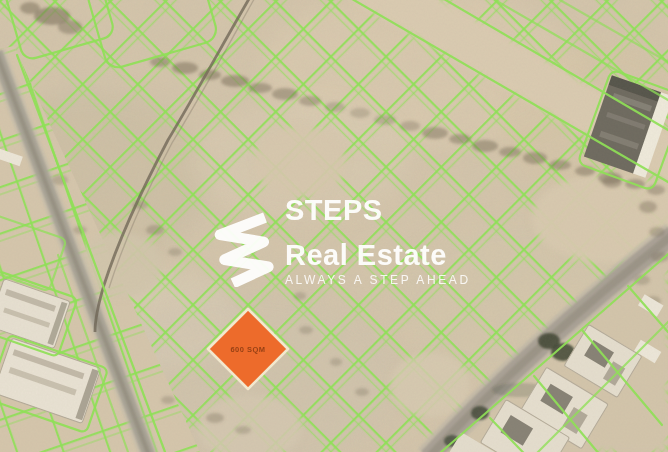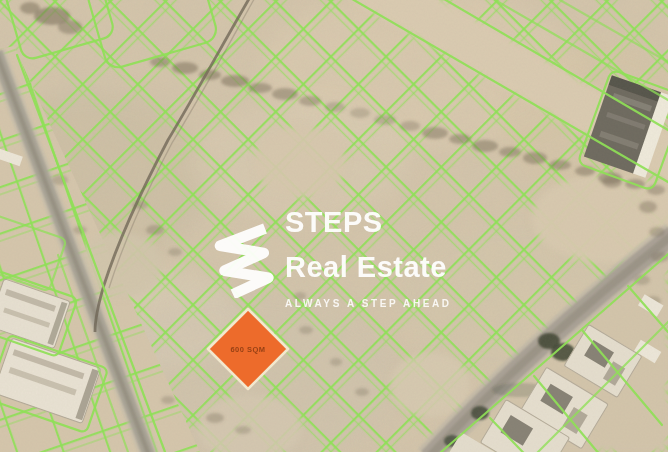--- a/index.html
+++ b/index.html
@@ -3,37 +3,37 @@
 <meta charset="utf-8">
 <style>
   html,body{margin:0;padding:0;background:#222;}
   .stage{
     position:relative;width:668px;height:452px;overflow:hidden;
     font-family:"Liberation Sans",sans-serif;
   }
   .stage svg.map{display:block;width:668px;height:452px;}
   
   .watermark{
-    position:absolute;left:210px;top:208px;
-    display:flex;align-items:center;gap:9px;
+    position:absolute;left:210px;top:196px;
+    display:flex;align-items:flex-end;gap:9px;
     opacity:0.93;pointer-events:none;
   }
   .wm-mark{margin-top:3px;}
   .wm-text{display:flex;flex-direction:column;}
   .wm-brand1{
     color:#ffffff;font-size:29px;font-weight:700;line-height:1.0;
     letter-spacing:0.5px;
   }
   .wm-brand2{
     color:#ffffff;font-size:29px;font-weight:700;line-height:0.95;
     letter-spacing:0.5px;margin-top:17px;
   }
   .wm-tagline{
-    color:rgba(255,255,255,0.92);font-size:10px;font-weight:700;
-    letter-spacing:2.6px;margin-top:16px;white-space:nowrap;
+    color:rgba(255,255,255,0.92);font-size:12px;font-weight:400;
+    letter-spacing:2.6px;margin-top:3px;white-space:nowrap;
   }
 </style>
 </head>
 <body>
 
 <div class="stage">
 
 <svg class="map" viewBox="0 0 668 452" xmlns="http://www.w3.org/2000/svg">
   <defs>
     <filter id="b05">

